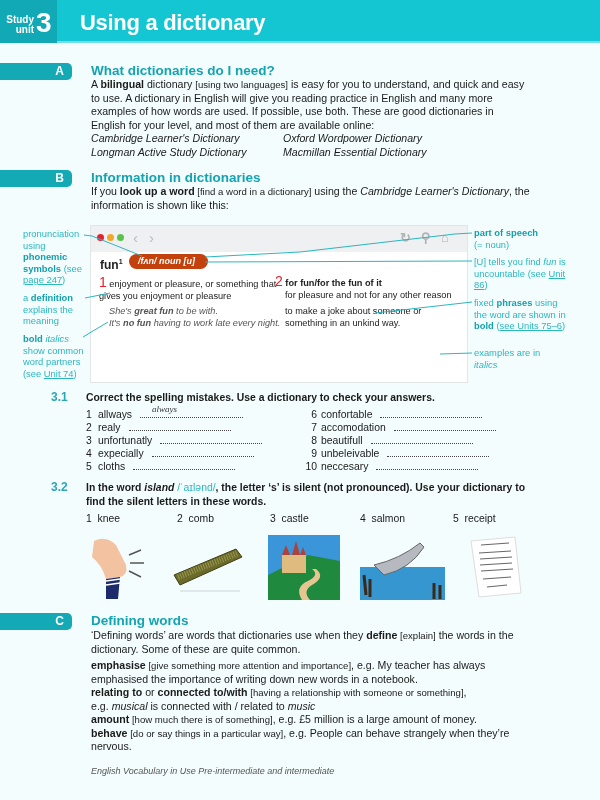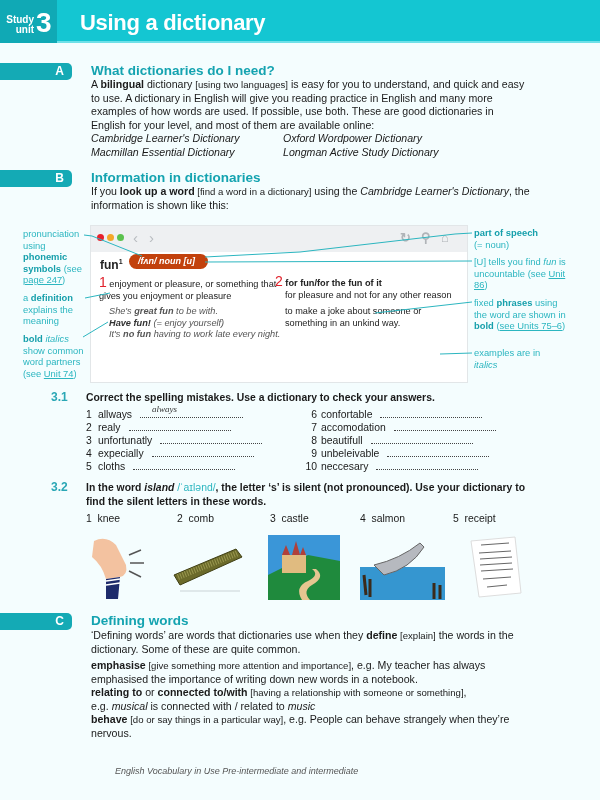--- a/index.html
+++ b/index.html
@@ -38,42 +38,42 @@
   .ex-num { left: 51px; color: #2aa7b5; font-weight: bold; font-size: 12px; }
   .ex-head { left: 86px; font-weight: bold; font-size: 10.4px; line-height: 13.5px; width: 440px; }
   .item { font-size: 10.4px; line-height: 13px; display: flex; align-items: baseline; }
   .item .n { width: 12px; }
   .item .dots { border-bottom: 1px dotted #444; margin-left: 8px; height: 9px; flex: 0 0 auto; position: relative; text-align: center; }
   .answer { position: absolute; left: 12px; top: -6px; font-family: "Liberation Serif", serif; font-style: italic; font-size: 9px; color: #333; }
   .words32 { left: 86px; top: 513px; font-size: 10.4px; }
   .pic { top: 535px; height: 65px; }
   
   .page-num { left: 18px; top: 812px; font-weight: bold; font-size: 14px; }
-  .foot-title { left: 91px; top: 766px; font-style: italic; font-size: 9px; color: #555; margin-left: 24px; }
+  .foot-title { left: 91px; top: 766px; font-style: italic; font-size: 9px; color: #555; }
 </style>
 </head>
 <body>
 
 <div class="abs header"></div>
 <div class="abs unit-box"></div>
 <div class="abs unit-study"><span>Study</span><br><span>unit</span></div>
 <div class="abs unit-num">3</div>
 <div class="abs page-title">Using a dictionary</div>
 
 <div class="abs sec-tab" style="top:63px">A</div>
 <div class="abs sec-title" style="top:63px">What dictionaries do I need?</div>
 <div class="abs para" style="top:78px">
   <span>A </span><b>bilingual</b><span> dictionary </span><span class="gloss">[using two languages]</span><span> is easy for you to understand, and quick and easy to use. A dictionary in English will give you reading practice in English and many more examples of how words are used. If possible, use both. These are good dictionaries in English for your level, and most of them are available online:</span>
   <div class="dict-cols">
     <span>Cambridge Learner's Dictionary</span>
     <span>Oxford Wordpower Dictionary</span>
   </div>
   <div class="dict-cols">
+    <span>Longman Active Study Dictionary</span>
     <span>Macmillan Essential Dictionary</span>
-    <span>Longman Active Study Dictionary</span>
   </div>
 </div>
 
 <div class="abs sec-tab" style="top:170px">B</div>
 <div class="abs sec-title" style="top:170px">Information in dictionaries</div>
 <div class="abs para" style="top:185px">
   <span>If you </span><b>look up a word</b><span class="gloss"> [find a word in a dictionary]</span><span> using the </span><i>Cambridge Learner's Dictionary</i><span>, the information is shown like this:</span>
 </div>
 
 <div class="abs browser">
@@ -89,21 +89,20 @@
 
   <div class="abs entry" style="left:9px;top:30px;font-weight:bold;font-size:12px;"><span>fun</span><sup style="font-size:7px">1</sup></div>
   <div class="abs pron-pill">/fʌn/ noun [u]</div>
 
   <div class="abs entry" style="left:8px;top:50px;width:180px;">
     <span class="num-red">1</span>
     <span>enjoyment or pleasure, or something that gives you enjoyment or pleasure</span>
   </div>
   <div class="abs entry ex" style="left:18px;top:80px;width:175px;line-height:11.5px;">
     <div><span>She's </span><b>great fun</b><span> to be with.</span></div>
-    <div><b style="color:#333">Have fun!</b><span> (= enjoy yourself)</span></div>
     <div><span>It's </span><b>no fun</b><span> having to work late every night.</span></div>
   </div>
 
   <div class="abs entry" style="left:184px;top:49px;width:190px;">
     <div><span class="num-red">2</span> <b>for fun/for the fun of it</b></div>
     <div style="padding-left:10px">for pleasure and not for any other reason</div>
   </div>
 
   <div class="abs entry" style="left:184px;top:79px;width:170px;">
     <div style="padding-left:10px">to make a joke about someone or something in an unkind way.</div>
@@ -253,17 +252,18 @@
 </svg>
 
 <div class="abs sec-tab" style="top:613px">C</div>
 <div class="abs sec-title" style="top:613px">Defining words</div>
 <div class="abs para" style="top:629px;width:450px">
   <span>‘Defining words’ are words that dictionaries use when they </span><b>define</b><span class="gloss"> [explain]</span><span> the words in the dictionary. Some of these are quite common.</span>
 </div>
 <div class="abs para" style="top:659px;width:450px">
   <div><b>emphasise</b><span class="gloss"> [give something more attention and importance]</span><span>, e.g. My teacher has always emphasised the importance of writing down new words in a notebook.</span></div>
   <div><b>relating to</b><span> or </span><b>connected to/with</b><span class="gloss"> [having a relationship with someone or something]</span><span>,</span><br><span>e.g. </span><i>musical</i><span> is connected with / related to </span><i>music</i></div>
+  <div><b>amount</b><span class="gloss"> [how much there is of something]</span><span>, e.g. £5 million is a large amount of money.</span></div>
   <div><b>behave</b><span class="gloss"> [do or say things in a particular way]</span><span>, e.g. People can behave strangely when they’re nervous.</span></div>
 </div>
 
 <div class="abs page-num">12</div>
 <div class="abs foot-title">English Vocabulary in Use Pre-intermediate and intermediate</div>
 
 </body></html>

